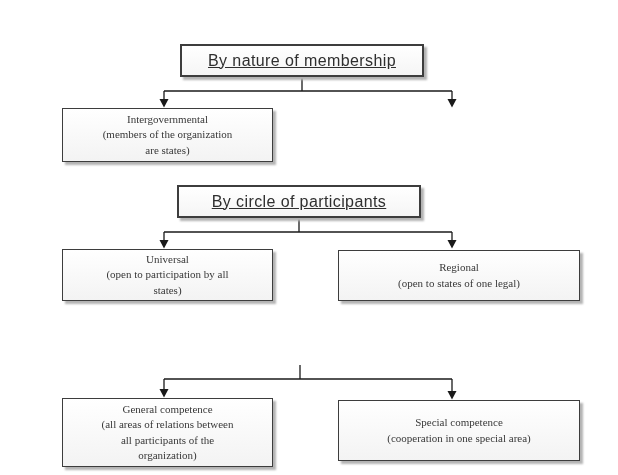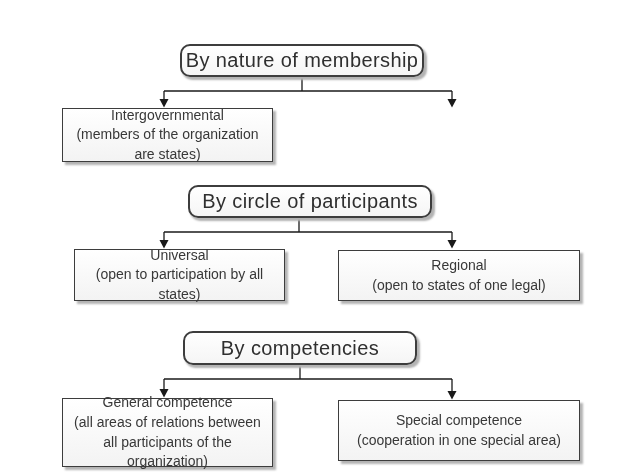--- a/index.html
+++ b/index.html
@@ -17,43 +17,45 @@
     width: 618px; height: 475px;
     pointer-events: none;
   }
   .hdr {
     position: absolute;
     display: flex;
     align-items: center;
     justify-content: center;
     background: linear-gradient(180deg, #ffffff 0%, #f5f5f5 100%);
     border: 2px solid #3d3d3d;
-    border-radius: 10px;
+    border-radius: 0;
     box-shadow: 2.5px 3px 2px #b3b3b3;
-    font-size: 20px;
+    font-size: 16px;
     color: #2f2f2f;
     letter-spacing: 0.4px;
     box-sizing: border-box;
     text-align: center;
+    text-decoration: underline;
   }
   .child {
     position: absolute;
     display: flex;
     align-items: center;
     justify-content: center;
     background: linear-gradient(180deg, #ffffff 0%, #f3f3f3 100%);
     border: 1.6px solid #3d3d3d;
     box-shadow: 3px 3px 2px #b3b3b3;
-    font-size: 14px;
+    font-size: 11px;
     color: #383838;
     line-height: 1.4;
     text-align: center;
     white-space: pre-line;
     padding: 2px 6px;
     box-sizing: border-box;
+    font-family: Liberation Serif, serif;
   }
 </style>
 </head>
 <body>
 
 <div class="canvas">
 
   <svg class="connectors" viewBox="0 0 618 475" xmlns="http://www.w3.org/2000/svg">
 
     <g stroke="#1a1a1a" stroke-width="1.3" fill="none">
@@ -82,28 +84,27 @@
       <polygon points="159.5,389 168.5,389 164,397.5" fill="#1a1a1a" stroke="none"></polygon>
       <polygon points="447.5,391 456.5,391 452,399.5" fill="#1a1a1a" stroke="none"></polygon>
     </g>
   </svg>
 
   <div class="hdr" style="left:180px; top:44px; width:244px; height:33px;">By nature of membership</div>
   <div class="child" style="left:62px; top:108px; width:211px; height:54px;">Intergovernmental
 (members of the organization
 are states)</div>
 
-  <div class="hdr" style="left:177px; top:185px; width:244px; height:33px;margin-left:11px;">By circle of participants</div>
-  <div class="child" style="left:74px; top:249px; width:211px; height:52px;">Universal
+  <div class="hdr" style="left:177px; top:185px; width:244px; height:33px;">By circle of participants</div>
+  <div class="child" style="left:62px; top:249px; width:211px; height:52px;">Universal
 (open to participation by all
 states)</div>
   <div class="child" style="left:338px; top:250px; width:242px; height:51px;">Regional
 (open to states of one legal)</div>
 
-  <div class="hdr" style="left:183px; top:331px; width:234px; height:34px;">By competencies</div>
   <div class="child" style="left:62px; top:398px; width:211px; height:69px;">General competence
 (all areas of relations between
 all participants of the
 organization)</div>
   <div class="child" style="left:338px; top:400px; width:242px; height:61px;">Special competence
 (cooperation in one special area)</div>
 
 </div>
 
 </body></html>

